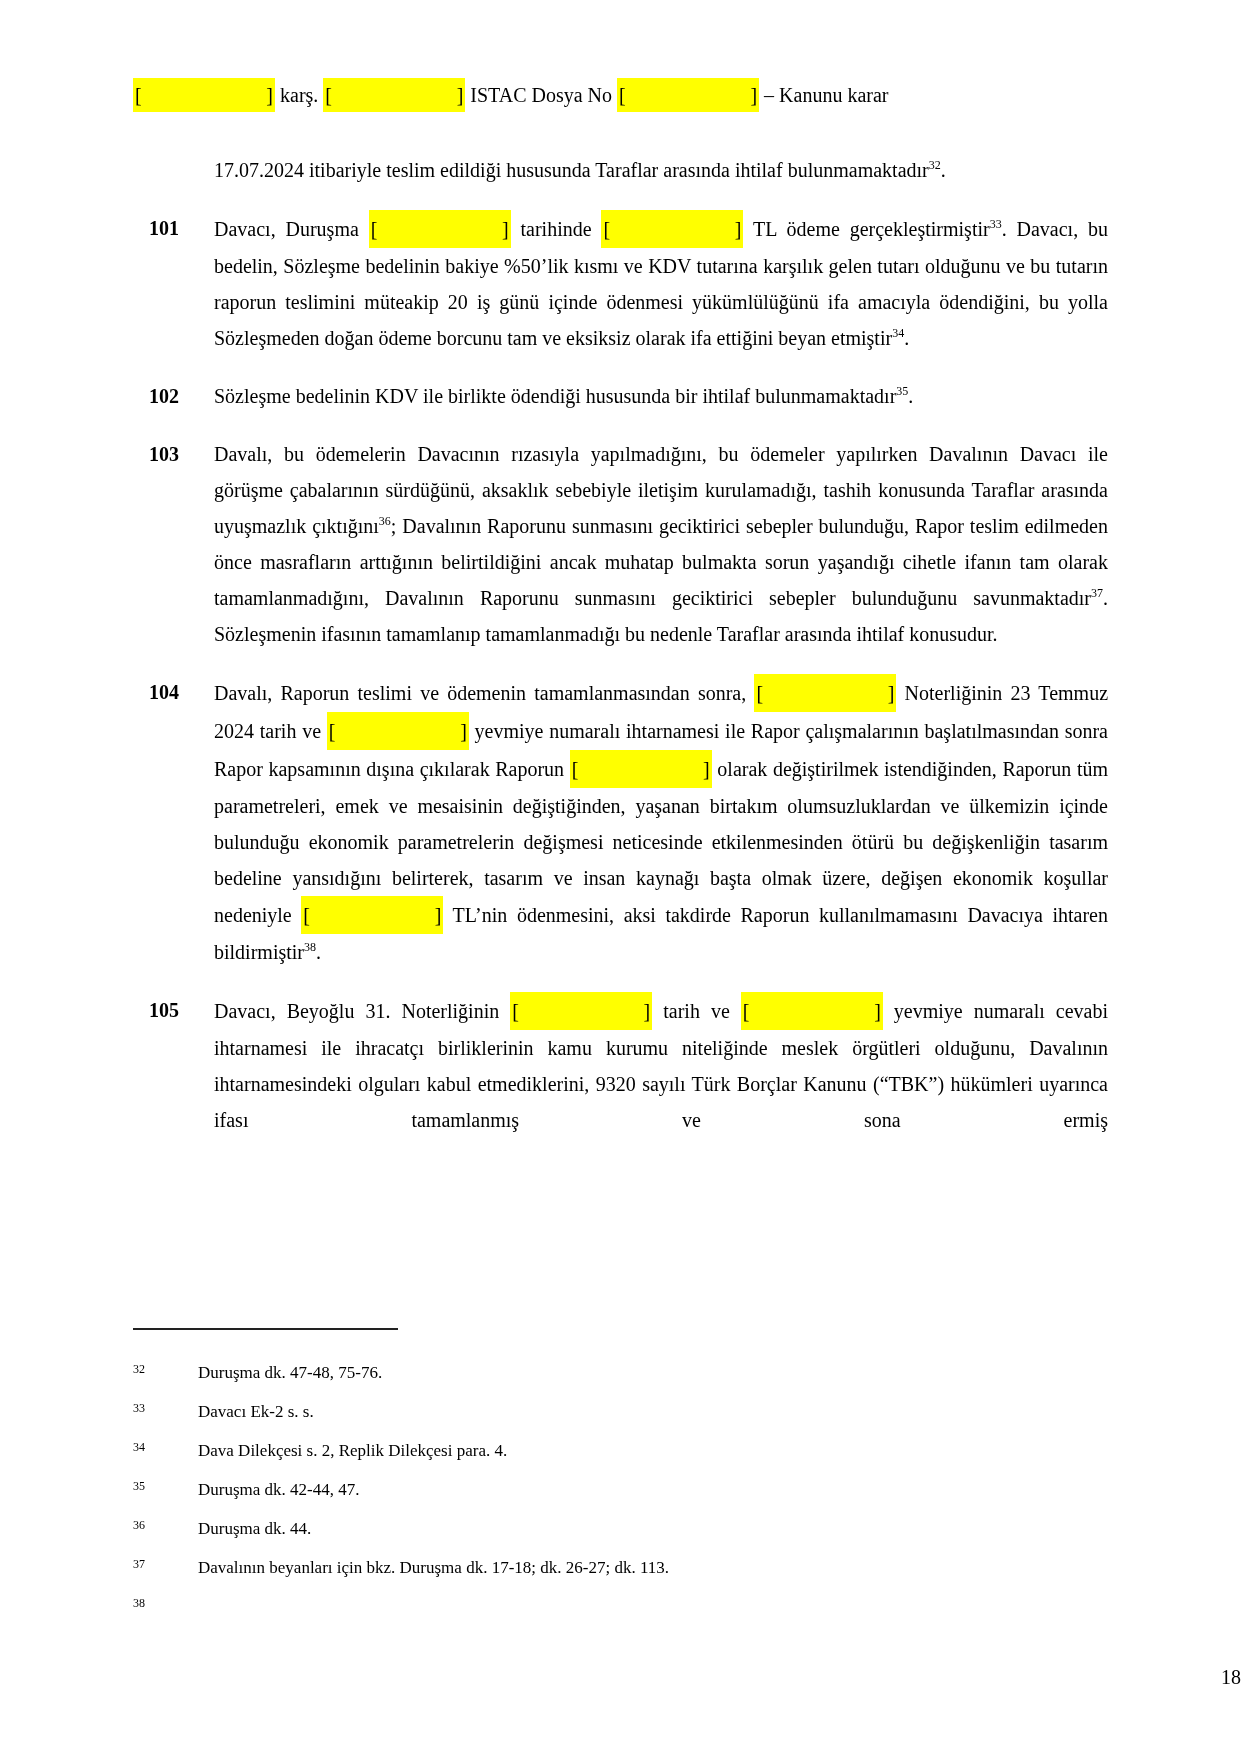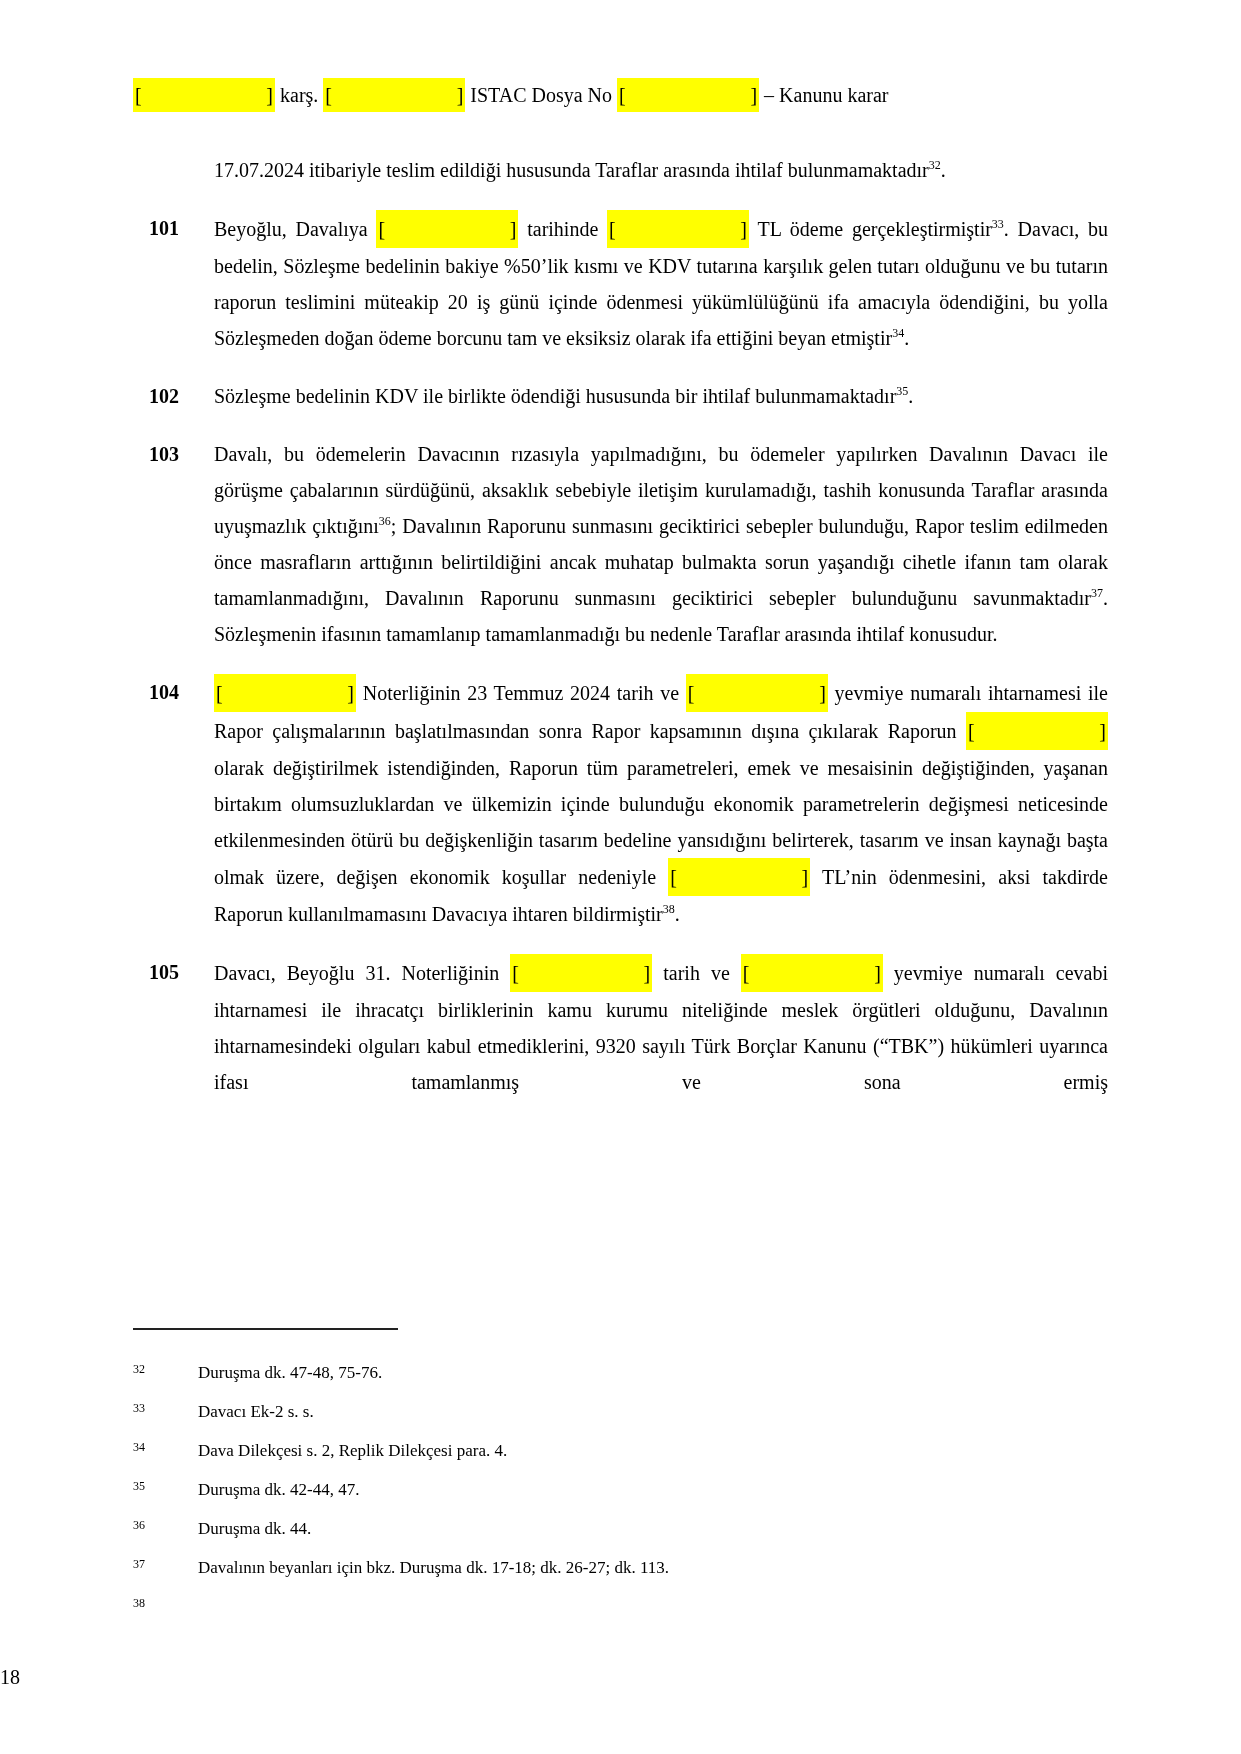--- a/index.html
+++ b/index.html
@@ -60,50 +60,50 @@
     font-size:17px;
     line-height:22px;
     margin-bottom:17px;
   }
   .fn-num{
     position:absolute;left:0;top:-4px;
     font-size:12px;
   }
   .page-num{
     position:absolute;top:1666px;left:0;right:0;
-    text-align:left;
+    text-align:right;
     font-size:20px;
   }
 </style>
 </head>
 <body>
 
 <div class="page">
   <div class="header" id="header-line"><span class="redact">
         <span>[</span>
         <span>]</span>
       </span><span> karş. </span><span class="redact">
         <span>[</span>
         <span>]</span>
       </span><span> ISTAC Dosya No </span><span class="redact">
         <span>[</span>
         <span>]</span>
       </span><span> – Kanunu karar</span></div>
   <div class="body" id="body-paragraphs">
       <div class="para"><span class="par-num"></span><span class="par-text"><span>17.07.2024 itibariyle teslim edildiği hususunda Taraflar arasında ihtilaf bulunmamaktadır</span><sup>32</sup><span>.</span></span></div>
-      <div class="para"><span class="par-num">101</span><span class="par-text"><span>Beyoğlu, Davalıya </span><span class="redact">
+      <div class="para"><span class="par-num">101</span><span class="par-text"><span>Davacı, Duruşma </span><span class="redact">
             <span>[</span>
             <span>]</span>
           </span><span> tarihinde </span><span class="redact">
             <span>[</span>
             <span>]</span>
           </span><span> TL ödeme gerçekleştirmiştir</span><sup>33</sup><span>. Davacı, bu bedelin, Sözleşme bedelinin bakiye %50’lik kısmı ve KDV tutarına karşılık gelen tutarı olduğunu ve bu tutarın raporun teslimini müteakip 20 iş günü içinde ödenmesi yükümlülüğünü ifa amacıyla ödendiğini, bu yolla Sözleşmeden doğan ödeme borcunu tam ve eksiksiz olarak ifa ettiğini beyan etmiştir</span><sup>34</sup><span>.</span></span></div>
       <div class="para"><span class="par-num">102</span><span class="par-text"><span>Sözleşme bedelinin KDV ile birlikte ödendiği hususunda bir ihtilaf bulunmamaktadır</span><sup>35</sup><span>.</span></span></div>
       <div class="para"><span class="par-num">103</span><span class="par-text"><span>Davalı, bu ödemelerin Davacının rızasıyla yapılmadığını, bu ödemeler yapılırken Davalının Davacı ile görüşme çabalarının sürdüğünü, aksaklık sebebiyle iletişim kurulamadığı, tashih konusunda Taraflar arasında uyuşmazlık çıktığını</span><sup>36</sup><span>; Davalının Raporunu sunmasını geciktirici sebepler bulunduğu, Rapor teslim edilmeden önce masrafların arttığının belirtildiğini ancak muhatap bulmakta sorun yaşandığı cihetle ifanın tam olarak tamamlanmadığını, Davalının Raporunu sunmasını geciktirici sebepler bulunduğunu savunmaktadır</span><sup>37</sup><span>. Sözleşmenin ifasının tamamlanıp tamamlanmadığı bu nedenle Taraflar arasında ihtilaf konusudur.</span></span></div>
-      <div class="para"><span class="par-num">104</span><span class="par-text"><span class="redact">
+      <div class="para"><span class="par-num">104</span><span class="par-text"><span>Davalı, Raporun teslimi ve ödemenin tamamlanmasından sonra, </span><span class="redact">
             <span>[</span>
             <span>]</span>
           </span><span> Noterliğinin 23 Temmuz 2024 tarih ve </span><span class="redact">
             <span>[</span>
             <span>]</span>
           </span><span> yevmiye numaralı ihtarnamesi ile Rapor çalışmalarının başlatılmasından sonra Rapor kapsamının dışına çıkılarak Raporun </span><span class="redact">
             <span>[</span>
             <span>]</span>
           </span><span> olarak değiştirilmek istendiğinden, Raporun tüm parametreleri, emek ve mesaisinin değiştiğinden, yaşanan birtakım olumsuzluklardan ve ülkemizin içinde bulunduğu ekonomik parametrelerin değişmesi neticesinde etkilenmesinden ötürü bu değişkenliğin tasarım bedeline yansıdığını belirterek, tasarım ve insan kaynağı başta olmak üzere, değişen ekonomik koşullar nedeniyle </span><span class="redact">
             <span>[</span>

